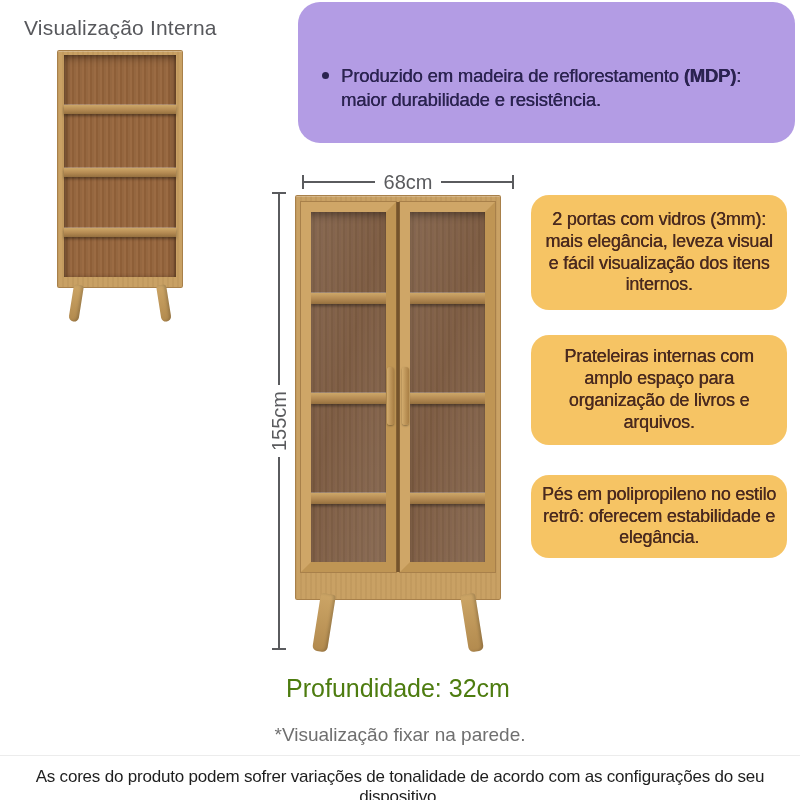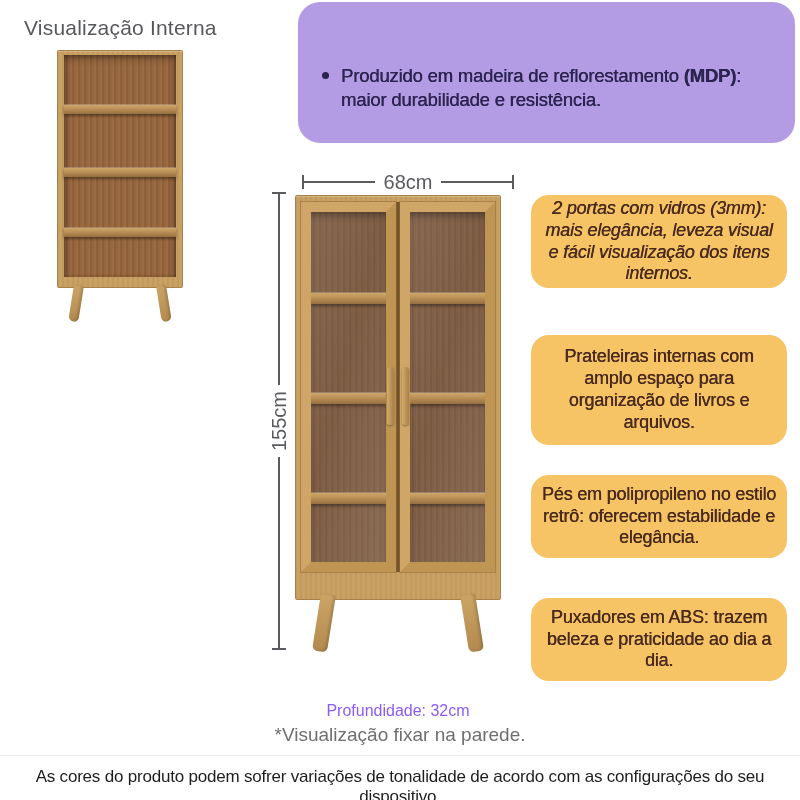--- a/index.html
+++ b/index.html
@@ -8,21 +8,21 @@
     font-family:"Liberation Sans", sans-serif; overflow:hidden;
   }
 
   
   .internal-title {
     position:absolute; left:24px; top:16px; width:200px; 
     font-size:21px; color:#57585c; letter-spacing:.2px;
   }
   .depth-label {
     position:absolute; left:248px; top:674px; width:300px; text-align:center;
-    font-size:16px; color:#8b5cf6;margin-top:28px;
+    font-size:25px; color:#4d7c0f;
   }
   .wall-note {
     position:absolute; left:250px; top:724px; width:300px; text-align:center;
     font-size:19px; color:#6f6f6f;
   }
   .divider { position:absolute; left:0; right:0; top:755px; height:1px; background:#ececec; }
   .disclaimer {
     position:absolute; left:0; right:0; top:767px; text-align:center;
     font-size:17px; color:#1e1e1e; letter-spacing:-0.2px;
   }
@@ -46,21 +46,21 @@
   .bullet-text b { font-weight:bold; }
 
   
   .card {
     position:absolute; left:531px; width:256px; box-sizing:border-box;
     background:#f6c464; border-radius:18px; color:#4a2a1f;
     display:flex; align-items:center; justify-content:center; text-align:center;
     padding:8px 9px; font-size:18px; line-height:1.22; letter-spacing:-0.2px;
     text-shadow:0.35px 0 0 currentColor;
   }
-  .card1 { top:195px; height:93px;font-style:italic; }
+  .card1 { top:195px; height:115px; }
   .card2 { top:335px; height:110px; }
   .card3 { top:475px; height:83px; }
   .card4 { top:598px; height:83px; }
 
   
   .dim-h {
     position:absolute; left:289px; top:171px; width:212px; height:22px;
     display:flex; align-items:center; color:#5a5b5e;margin-left:13px;
   }
   .dim-h .tick { width:2px; height:14px; background:#5a5b5e; }
@@ -210,20 +210,19 @@
     <span class="lblbox">
         <span class="lbl">155cm</span>
       </span>
     <span class="seg"></span>
     <span class="tick"></span>
   </div>
 
   <div class="card card1">2 portas com vidros (3mm): mais elegância, leveza visual e fácil visualização dos itens internos.</div>
   <div class="card card2">Prateleiras internas com amplo espaço para organização de livros e arquivos.</div>
   <div class="card card3">Pés em polipropileno no estilo retrô: oferecem estabilidade e elegância.</div>
-  <div class="card card4">Puxadores em ABS: trazem beleza e praticidade ao dia a dia.</div>
 
   <div class="depth-label">Profundidade: 32cm</div>
   <div class="wall-note">*Visualização fixar na parede.</div>
   <div class="divider"></div>
   <div class="disclaimer">As cores do produto podem sofrer variações de tonalidade de acordo com as configurações do seu dispositivo.</div>
 
 </div>
 
 </body></html>

